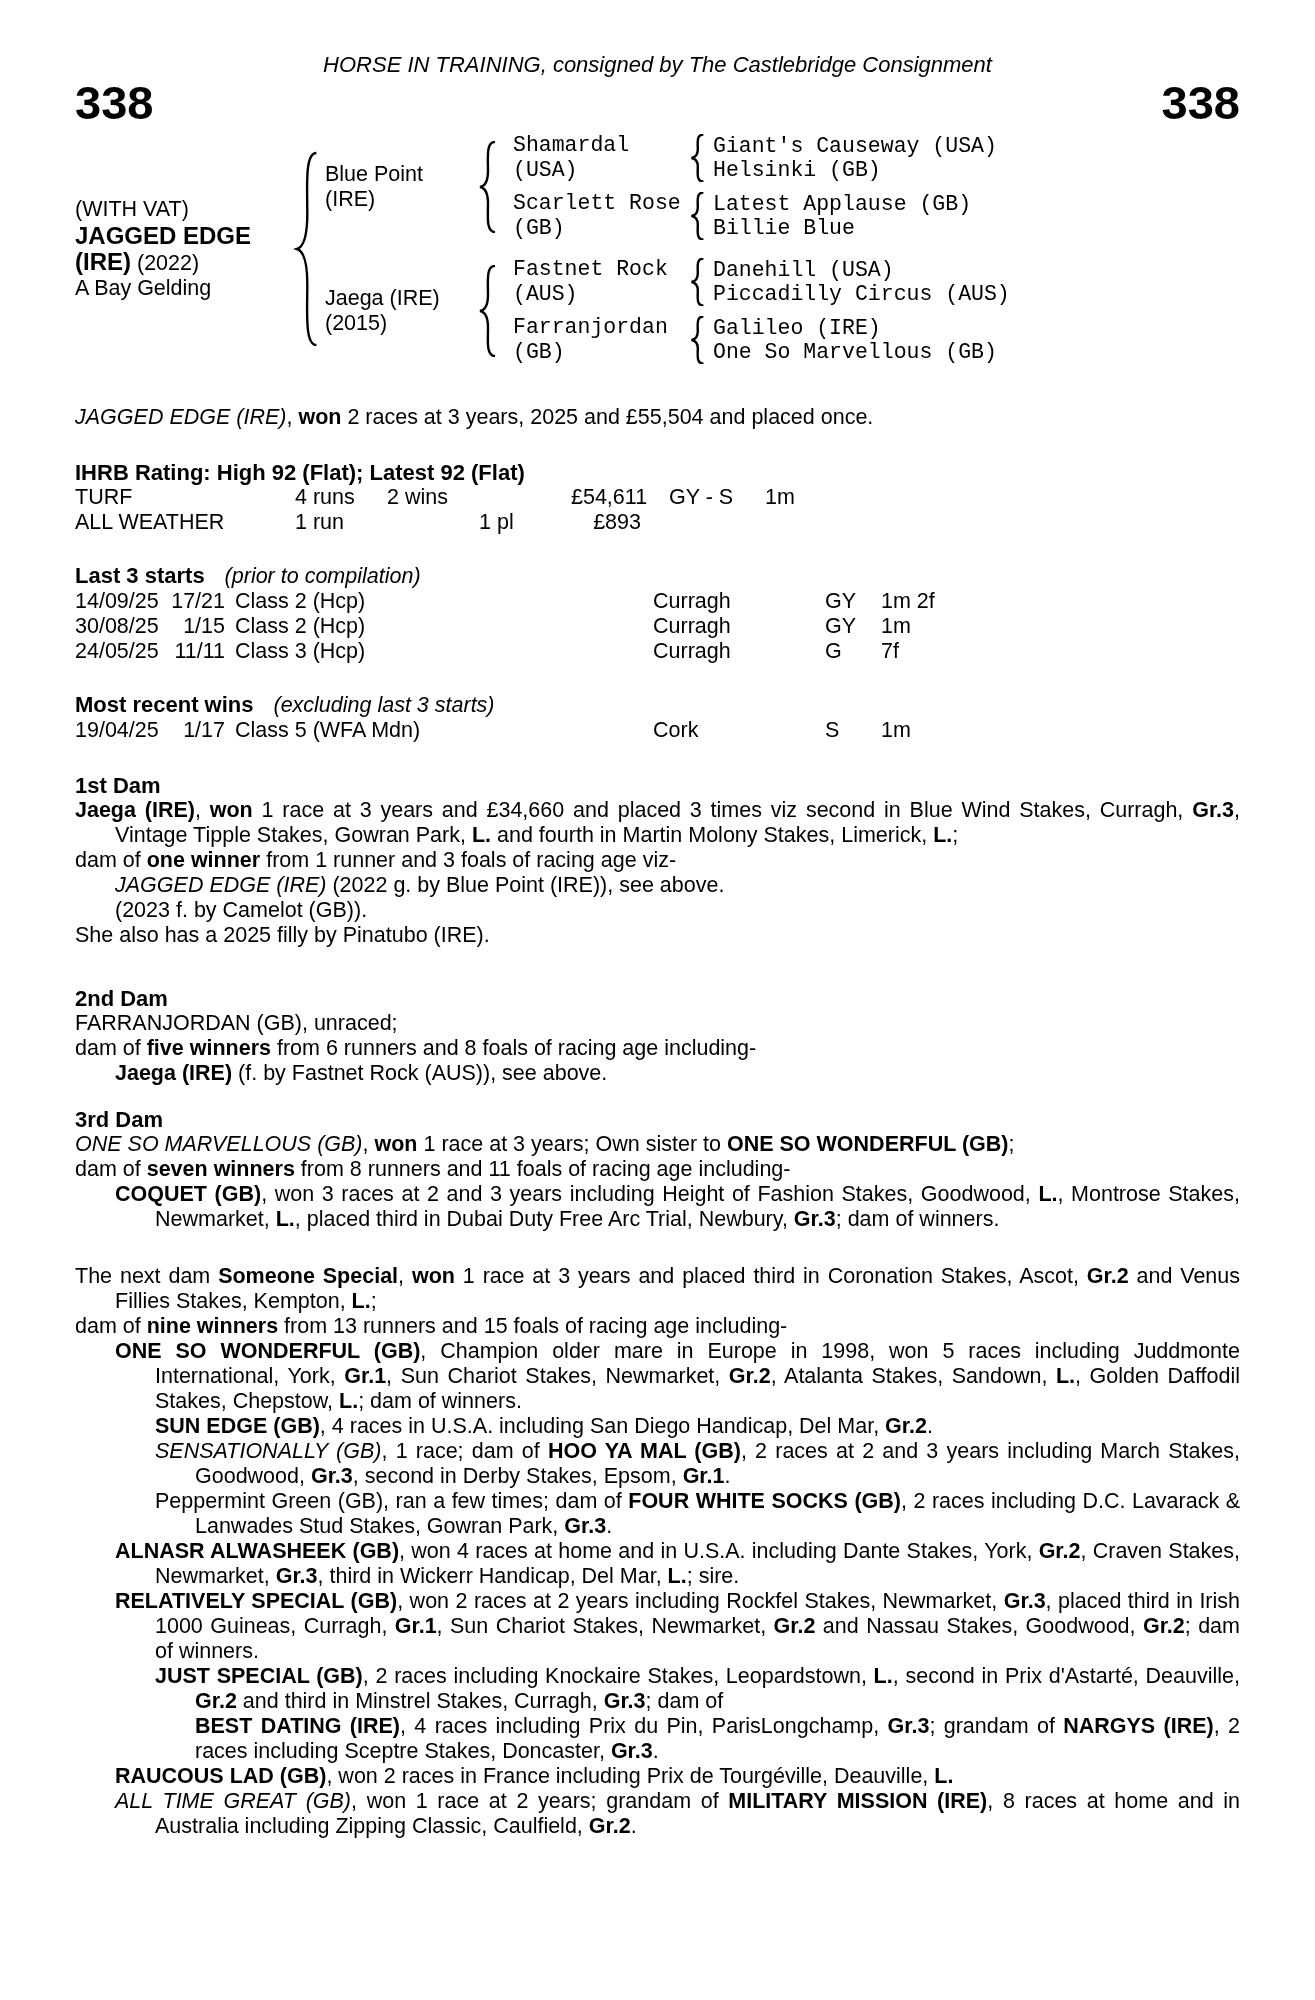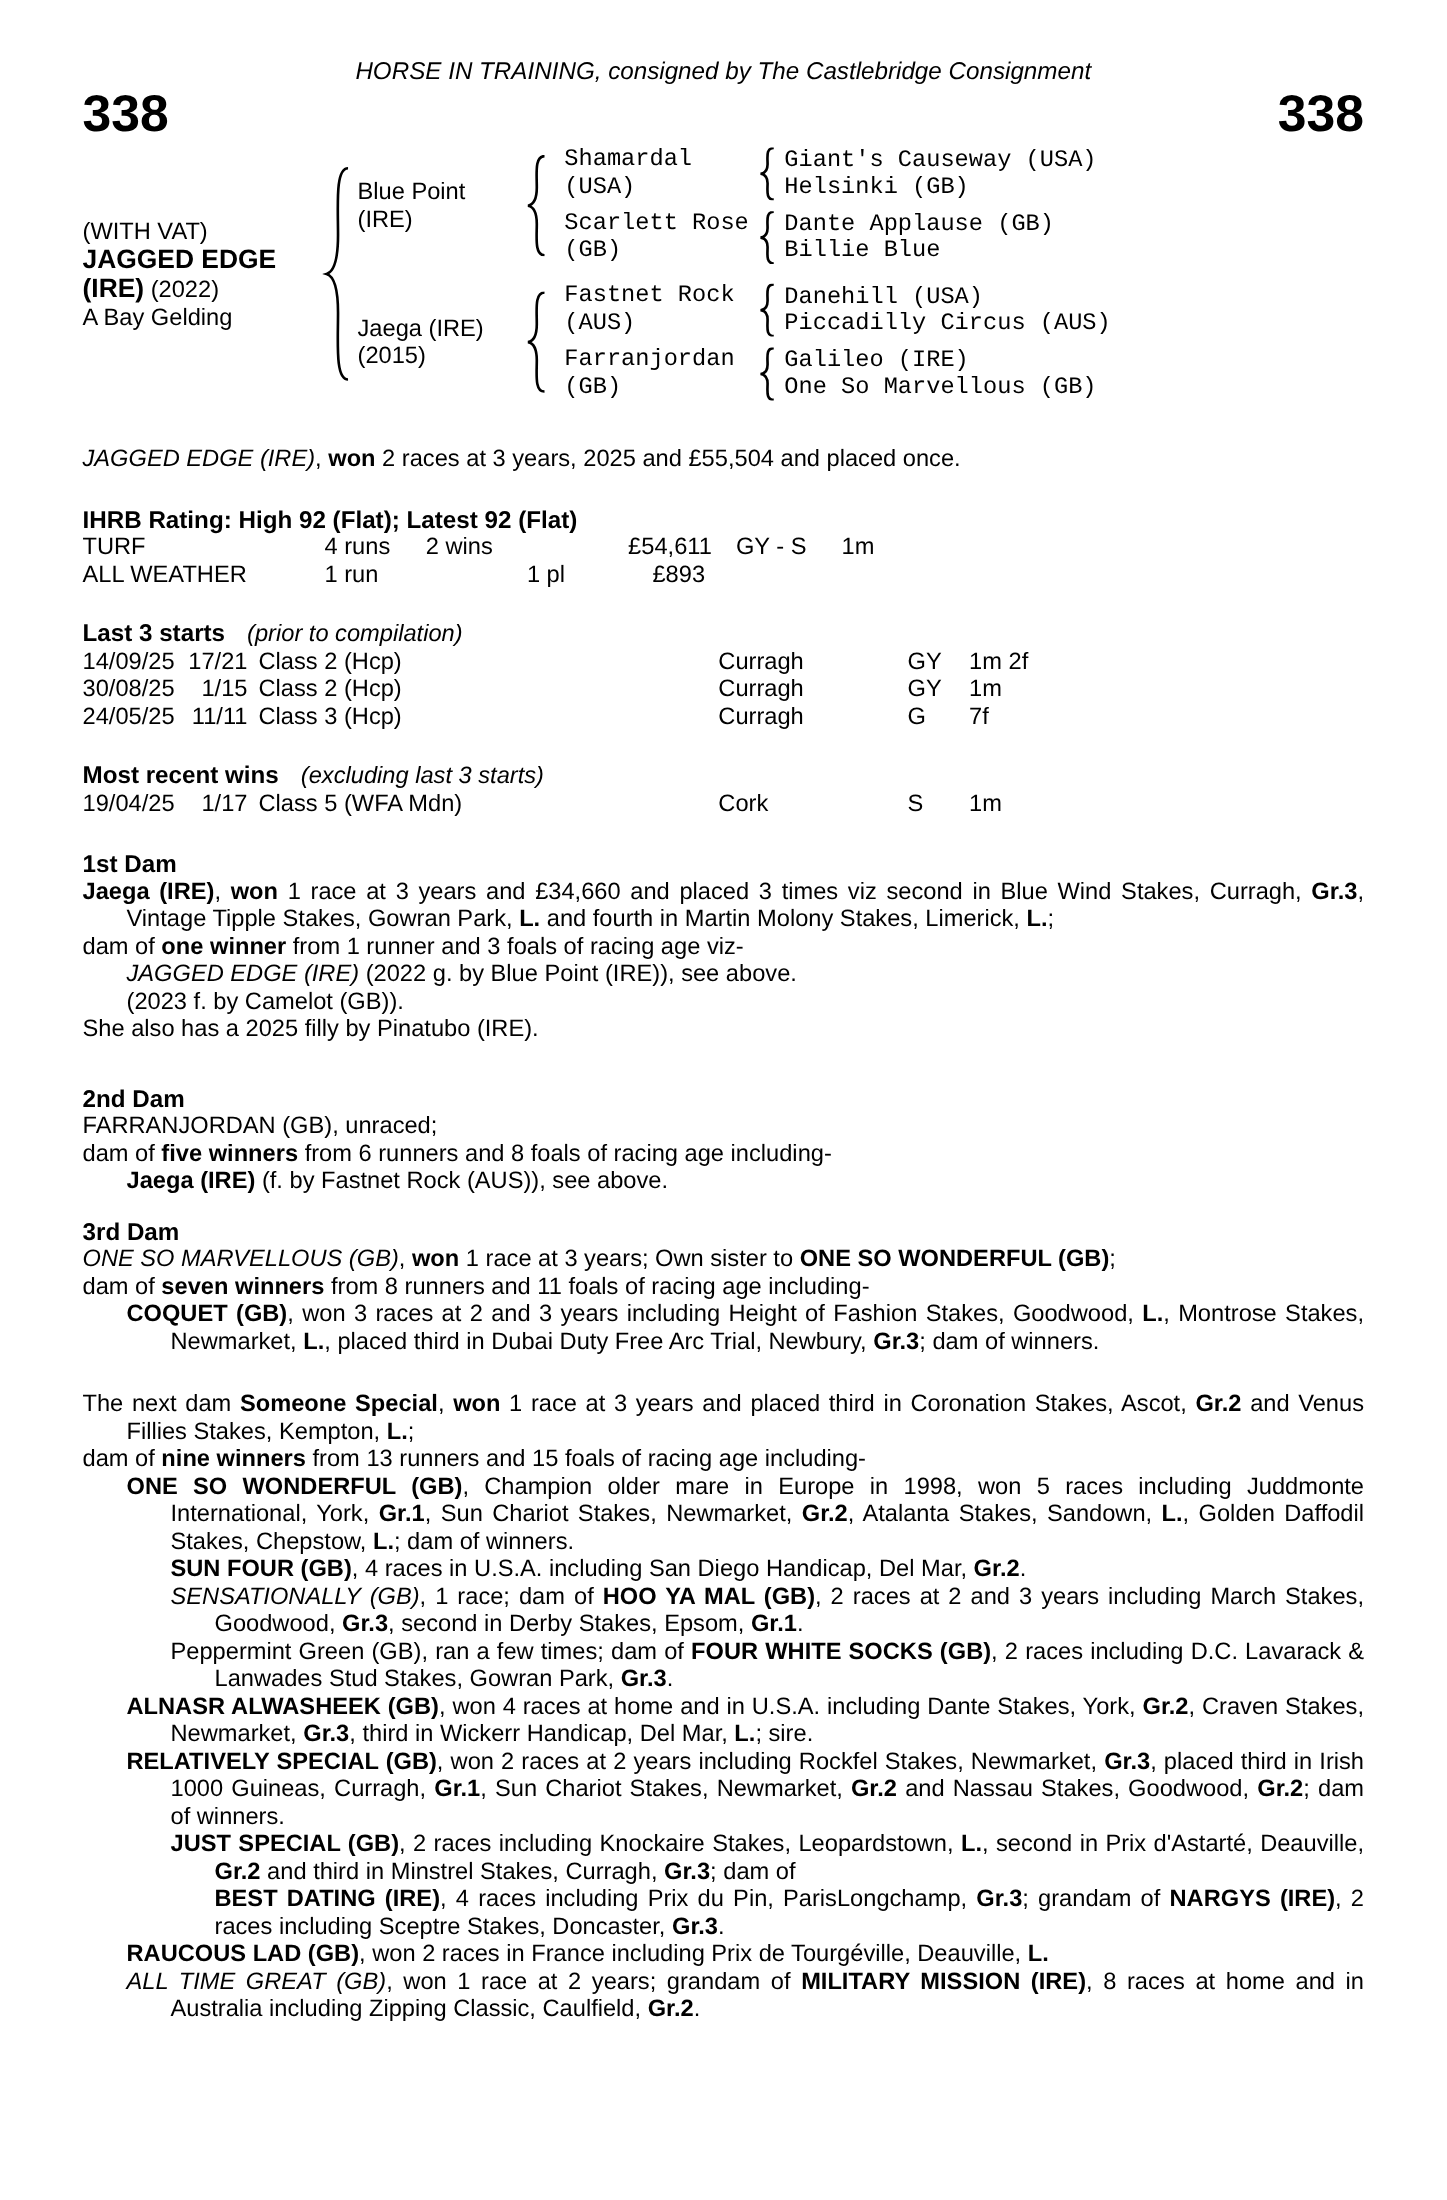--- a/index.html
+++ b/index.html
@@ -104,21 +104,21 @@
               <div>Giant's Causeway (USA)</div>
               <div>Helsinki (GB)</div>
             </div>
           </div>
           <div class="ped-gp-row">
             <div class="ped-gp-name">Scarlett Rose (GB)</div>
             <svg class="brace" width="16" height="48" viewBox="0 0 20 100" preserveAspectRatio="none">
                 <path d="M 18 1 C 9 1 11 18 11 32 C 11 44 8 49 3 50 C 8 51 11 56 11 68 C 11 82 9 99 18 99"></path>
               </svg>
             <div class="ped-ggp">
-              <div>Dante Applause (GB)</div>
+              <div>Latest Applause (GB)</div>
               <div>Billie Blue</div>
             </div>
           </div>
         </div>
       </div>
 
       <div class="ped-parent-group">
         <div class="ped-parent-name">
           <div>Jaega (IRE)</div>
           <div>(2015)</div>
@@ -243,21 +243,21 @@
     <div class="sec-head">3rd Dam</div>
     <div class="p flush"><span class="seg-i">ONE SO MARVELLOUS (GB)</span><span>, </span><span class="seg-b">won</span><span> 1 race at 3 years; Own sister to </span><span class="seg-b">ONE SO WONDERFUL (GB)</span><span>;</span></div>
     <div class="p flush"><span>dam of </span><span class="seg-b">seven winners</span><span> from 8 runners and 11 foals of racing age including-</span></div>
     <div class="p off1"><span class="seg-b">COQUET (GB)</span><span>, won 3 races at 2 and 3 years including Height of Fashion Stakes, Goodwood, </span><span class="seg-b">L.</span><span>, Montrose Stakes, Newmarket, </span><span class="seg-b">L.</span><span>, placed third in Dubai Duty Free Arc Trial, Newbury, </span><span class="seg-b">Gr.3</span><span>; dam of winners.</span></div>
   </div>
 
   <div class="section section-4">
     <div class="p hangA"><span>The next dam </span><span class="seg-b">Someone Special</span><span>, </span><span class="seg-b">won</span><span> 1 race at 3 years and placed third in Coronation Stakes, Ascot, </span><span class="seg-b">Gr.2</span><span> and Venus Fillies Stakes, Kempton, </span><span class="seg-b">L.</span><span>;</span></div>
     <div class="p flush"><span>dam of </span><span class="seg-b">nine winners</span><span> from 13 runners and 15 foals of racing age including-</span></div>
     <div class="p off1"><span class="seg-b">ONE SO WONDERFUL (GB)</span><span>, Champion older mare in Europe in 1998, won 5 races including Juddmonte International, York, </span><span class="seg-b">Gr.1</span><span>, Sun Chariot Stakes, Newmarket, </span><span class="seg-b">Gr.2</span><span>, Atalanta Stakes, Sandown, </span><span class="seg-b">L.</span><span>, Golden Daffodil Stakes, Chepstow, </span><span class="seg-b">L.</span><span>; dam of winners.</span></div>
-    <div class="p off2"><span class="seg-b">SUN FOUR (GB)</span><span>, 4 races in U.S.A. including San Diego Handicap, Del Mar, </span><span class="seg-b">Gr.2</span><span>.</span></div>
+    <div class="p off2"><span class="seg-b">SUN EDGE (GB)</span><span>, 4 races in U.S.A. including San Diego Handicap, Del Mar, </span><span class="seg-b">Gr.2</span><span>.</span></div>
     <div class="p off2"><span class="seg-i">SENSATIONALLY (GB)</span><span>, 1 race; dam of </span><span class="seg-b">HOO YA MAL (GB)</span><span>, 2 races at 2 and 3 years including March Stakes, Goodwood, </span><span class="seg-b">Gr.3</span><span>, second in Derby Stakes, Epsom, </span><span class="seg-b">Gr.1</span><span>.</span></div>
     <div class="p off2"><span>Peppermint Green (GB), ran a few times; dam of </span><span class="seg-b">FOUR WHITE SOCKS (GB)</span><span>, 2 races including D.C. Lavarack &amp; Lanwades Stud Stakes, Gowran Park, </span><span class="seg-b">Gr.3</span><span>.</span></div>
     <div class="p off1"><span class="seg-b">ALNASR ALWASHEEK (GB)</span><span>, won 4 races at home and in U.S.A. including Dante Stakes, York, </span><span class="seg-b">Gr.2</span><span>, Craven Stakes, Newmarket, </span><span class="seg-b">Gr.3</span><span>, third in Wickerr Handicap, Del Mar, </span><span class="seg-b">L.</span><span>; sire.</span></div>
     <div class="p off1"><span class="seg-b">RELATIVELY SPECIAL (GB)</span><span>, won 2 races at 2 years including Rockfel Stakes, Newmarket, </span><span class="seg-b">Gr.3</span><span>, placed third in Irish 1000 Guineas, Curragh, </span><span class="seg-b">Gr.1</span><span>, Sun Chariot Stakes, Newmarket, </span><span class="seg-b">Gr.2</span><span> and Nassau Stakes, Goodwood, </span><span class="seg-b">Gr.2</span><span>; dam of winners.</span></div>
     <div class="p off2"><span class="seg-b">JUST SPECIAL (GB)</span><span>, 2 races including Knockaire Stakes, Leopardstown, </span><span class="seg-b">L.</span><span>, second in Prix d'Astarté, Deauville, </span><span class="seg-b">Gr.2</span><span> and third in Minstrel Stakes, Curragh, </span><span class="seg-b">Gr.3</span><span>; dam of</span></div>
     <div class="p off3"><span class="seg-b">BEST DATING (IRE)</span><span>, 4 races including Prix du Pin, ParisLongchamp, </span><span class="seg-b">Gr.3</span><span>; grandam of </span><span class="seg-b">NARGYS (IRE)</span><span>, 2 races including Sceptre Stakes, Doncaster, </span><span class="seg-b">Gr.3</span><span>.</span></div>
     <div class="p off1"><span class="seg-b">RAUCOUS LAD (GB)</span><span>, won 2 races in France including Prix de Tourgéville, Deauville, </span><span class="seg-b">L.</span></div>
     <div class="p off1"><span class="seg-i">ALL TIME GREAT (GB)</span><span>, won 1 race at 2 years; grandam of </span><span class="seg-b">MILITARY MISSION (IRE)</span><span>, 8 races at home and in Australia including Zipping Classic, Caulfield, </span><span class="seg-b">Gr.2</span><span>.</span></div>
   </div>
 

